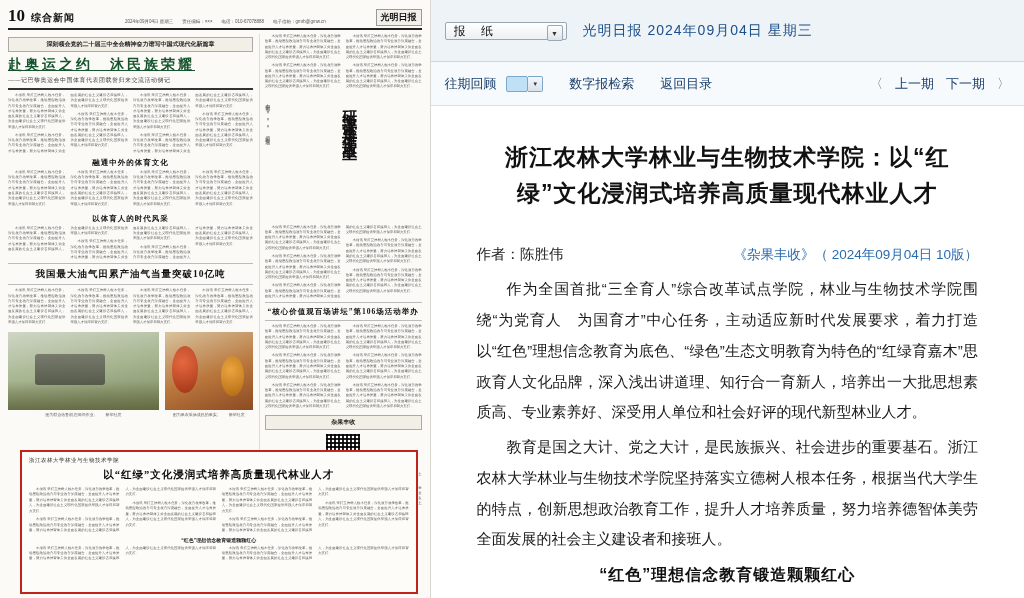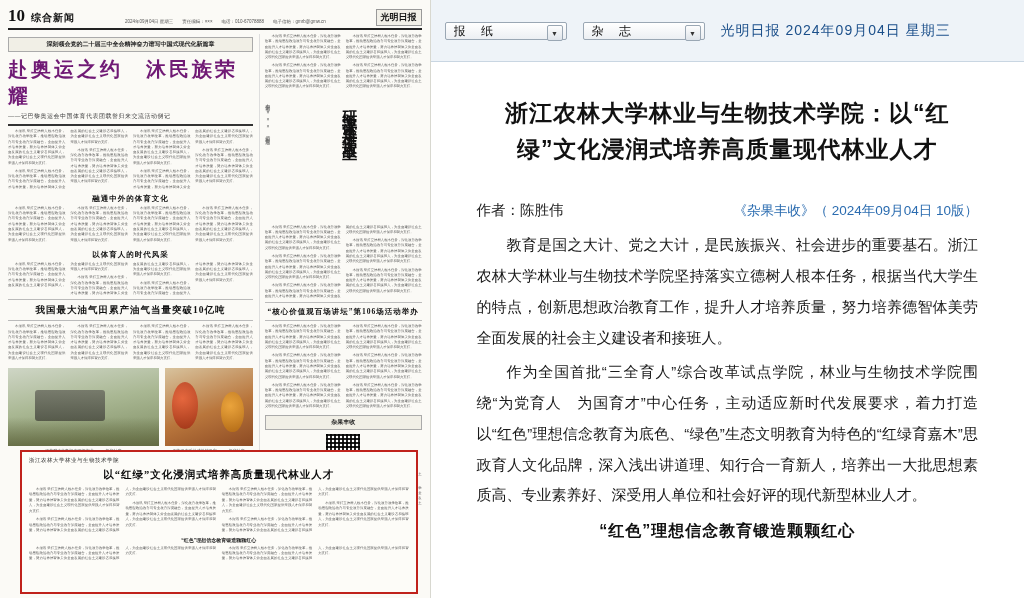--- a/index.html
+++ b/index.html
@@ -23,22 +23,22 @@
   .mast-num{font-family:"Liberation Serif",serif;font-size:17px;font-weight:bold;color:#111;}
   .mast-sec{font-family:"Liberation Serif",serif;font-size:10px;font-weight:bold;color:#111;letter-spacing:1px;}
   .mast-mid{font-size:4.5px;color:#555;line-height:1.5;text-align:center;flex:1;padding:0 8px;}
   .mast-right{font-family:"Liberation Serif",serif;font-size:9px;font-weight:bold;color:#111;
     border:1px solid #999;padding:1px 4px;background:#f2f0e8;}
 
   .scan-cols{display:flex;gap:6px;margin-top:4px;height:560px;}
   .colA{width:250px;}
   .colB{width:160px;border-left:1px solid #ddd;padding-left:5px;}
 
-  .headline1{font-family:"Liberation Serif",serif;font-size:20px;font-weight:bold;color:#701a75;
-    letter-spacing:3px;margin:4px 0 2px;}
+  .headline1{font-family:"Liberation Serif",serif;font-size:14px;font-weight:bold;color:#14532d;
+    letter-spacing:3px;margin:4px 0 2px;text-decoration:underline;}
   .subline{font-size:6px;color:#444;letter-spacing:.5px;margin-bottom:3px;}
   .rule{height:1px;background:#bbb;margin:3px 0;}
   .rule-d{height:2px;background:#333;margin:3px 0;}
 
   .txtblock{column-count:4;column-gap:5px;font-size:3.4px;line-height:1.55;color:#555;text-align:justify;}
   .txtblock.c2{column-count:2;}
   .txtblock p{margin:0 0 3px;text-indent:7px;}
 
   .minihead{font-family:"Liberation Serif",serif;font-size:7.5px;font-weight:bold;color:#111;
     text-align:center;margin:4px 0 2px;letter-spacing:1px;}
@@ -258,41 +258,53 @@
   <div class="reader">
 
     <div class="toolbar">
       <span class="sel-wrap">
         <select class="select">
           <option>报 纸</option>
         </select>
         <span class="sel-arrow">▼</span>
       </span>
 
-      <span class="sel-wrap">
-        <select class="select">
-          <option>杂 志</option>
-        </select>
-        <span class="sel-arrow">▼</span>
-      </span>
 
       <span class="date-line">光明日报 2024年09月04日 星期三</span>
     </div>
 
+    <div class="subbar">
+      <span class="item">
+        <span>往期回顾</span>
+        <span class="toggle">
+          <span class="sw"></span>
+          <span class="sw2">▾</span>
+        </span>
+      </span>
+      <span class="item">数字报检索</span>
+      <span class="item">返回目录</span>
+
+      <span class="nav-right">
+        <span class="chev">〈</span>
+        <span>上一期</span>
+        <span>下一期</span>
+        <span class="chev">〉</span>
+      </span>
+    </div>
 
     <div class="content">
       <div class="art-title">浙江农林大学林业与生物技术学院：以“红绿”文化浸润式培养高质量现代林业人才</div>
 
       <div class="meta">
         <span class="author">作者：陈胜伟</span>
         <span class="src">《杂果丰收》（ 2024年09月04日   10版）</span>
       </div>
 
       <div class="body">
+        <p>作为全国首批“三全育人”综合改革试点学院，林业与生物技术学院围绕“为党育人　为国育才”中心任务，主动适应新时代发展要求，着力打造以“红色”理想信念教育为底色、“绿色”生态文明教育为特色的“红绿育嘉木”思政育人文化品牌，深入浅出讲道理、知行合一育新人，培养出一大批思想素质高、专业素养好、深受用人单位和社会好评的现代新型林业人才。</p>
         <p>教育是国之大计、党之大计，是民族振兴、社会进步的重要基石。浙江农林大学林业与生物技术学院坚持落实立德树人根本任务，根据当代大学生的特点，创新思想政治教育工作，提升人才培养质量，努力培养德智体美劳全面发展的社会主义建设者和接班人。</p>
-        <p>作为全国首批“三全育人”综合改革试点学院，林业与生物技术学院围绕“为党育人　为国育才”中心任务，主动适应新时代发展要求，着力打造以“红色”理想信念教育为底色、“绿色”生态文明教育为特色的“红绿育嘉木”思政育人文化品牌，深入浅出讲道理、知行合一育新人，培养出一大批思想素质高、专业素养好、深受用人单位和社会好评的现代新型林业人才。</p>
       </div>
 
       <div class="sec-head">“红色”理想信念教育锻造颗颗红心</div>
     </div>
   </div>
 
 </div>
 
 </body></html>

